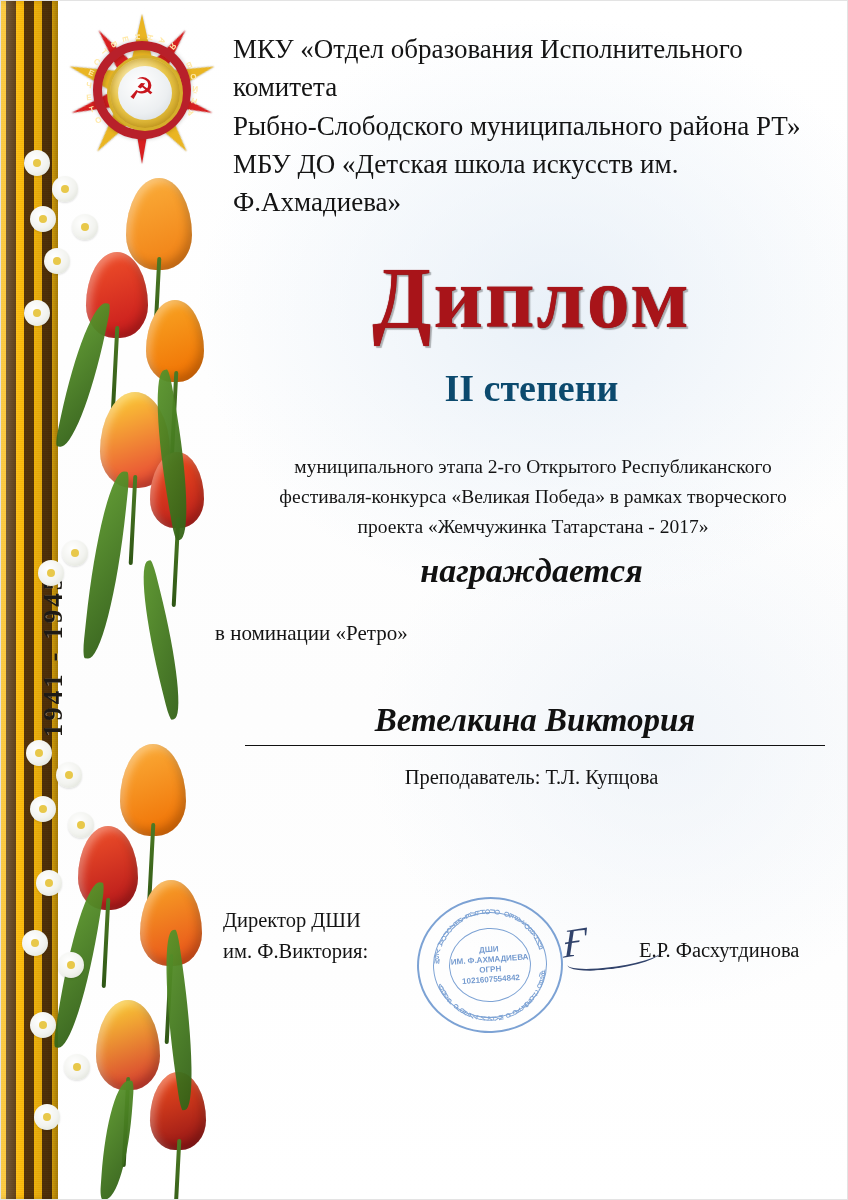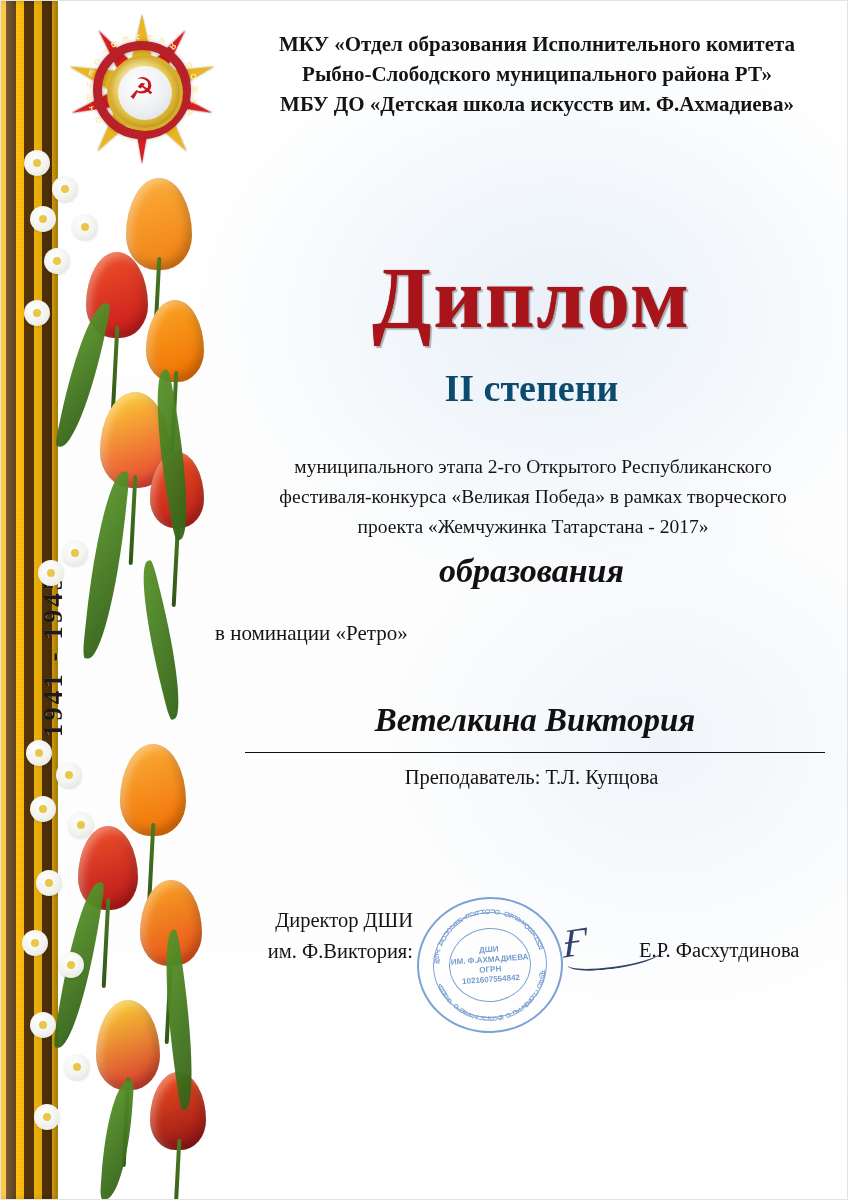--- a/index.html
+++ b/index.html
@@ -198,23 +198,22 @@
     left: 215px;
     top: 0;
     width: 633px;
     height: 1200px;
   }
   .org {
     position: absolute;
     top: 30px;
     left: 18px;
     width: 608px;
-    text-align: center;
-    font-size: 21px;
-    font-weight: bold;
+    font-size: 27px;
+    font-weight: normal;
     line-height: 1.42;
     color: #141414;
   }
   .title-diplom {
     position: absolute;
     top: 248px;
     left: 0;
     width: 633px;
     text-align: center;
     font-family: "Liberation Serif", serif;
@@ -269,21 +268,21 @@
     position: absolute;
     top: 702px;
     left: 30px;
     width: 580px;
     text-align: center;
     font-family: "Liberation Serif", serif;
     font-style: italic;
     font-weight: bold;
     font-size: 33px;
     color: #111;
-    padding-bottom: 13px;
+    padding-bottom: 6px;
     border-bottom: 1.5px solid #111;
   }
   .teacher {
     position: absolute;
     top: 766px;
     left: 0;
     width: 633px;
     text-align: center;
     font-size: 20.5px;
     color: #141414;
@@ -294,21 +293,21 @@
     top: 905px;
     left: 0;
     width: 633px;
     height: 120px;
   }
   .sign-label {
     position: absolute;
     left: 8px;
     top: 0;
     width: 190px;
-    text-align: right;
+    text-align: left;
     font-size: 20.5px;
     line-height: 1.5;
     color: #141414;
   }
   .sign-name {
     position: absolute;
     left: 424px;
     top: 34px;
     font-size: 20.5px;
     color: #141414;
@@ -507,21 +506,21 @@
     <div class="title-diplom">Диплом</div>
 
     <div class="degree">II степени</div>
 
     <div class="desc">
       <div>муниципального этапа 2-го Открытого Республиканского</div>
       <div>фестиваля-конкурса «Великая Победа» в рамках творческого</div>
       <div>проекта «Жемчужинка Татарстана - 2017»</div>
     </div>
 
-    <div class="awarded">образования</div>
+    <div class="awarded">награждается</div>
 
     <div class="nomination">
       <div>в номинации «Ретро»</div>
     </div>
 
     <div class="laureate">Ветелкина Виктория</div>
 
     <div class="teacher">Преподаватель: Т.Л. Купцова</div>
 
     <div class="sign-block">

